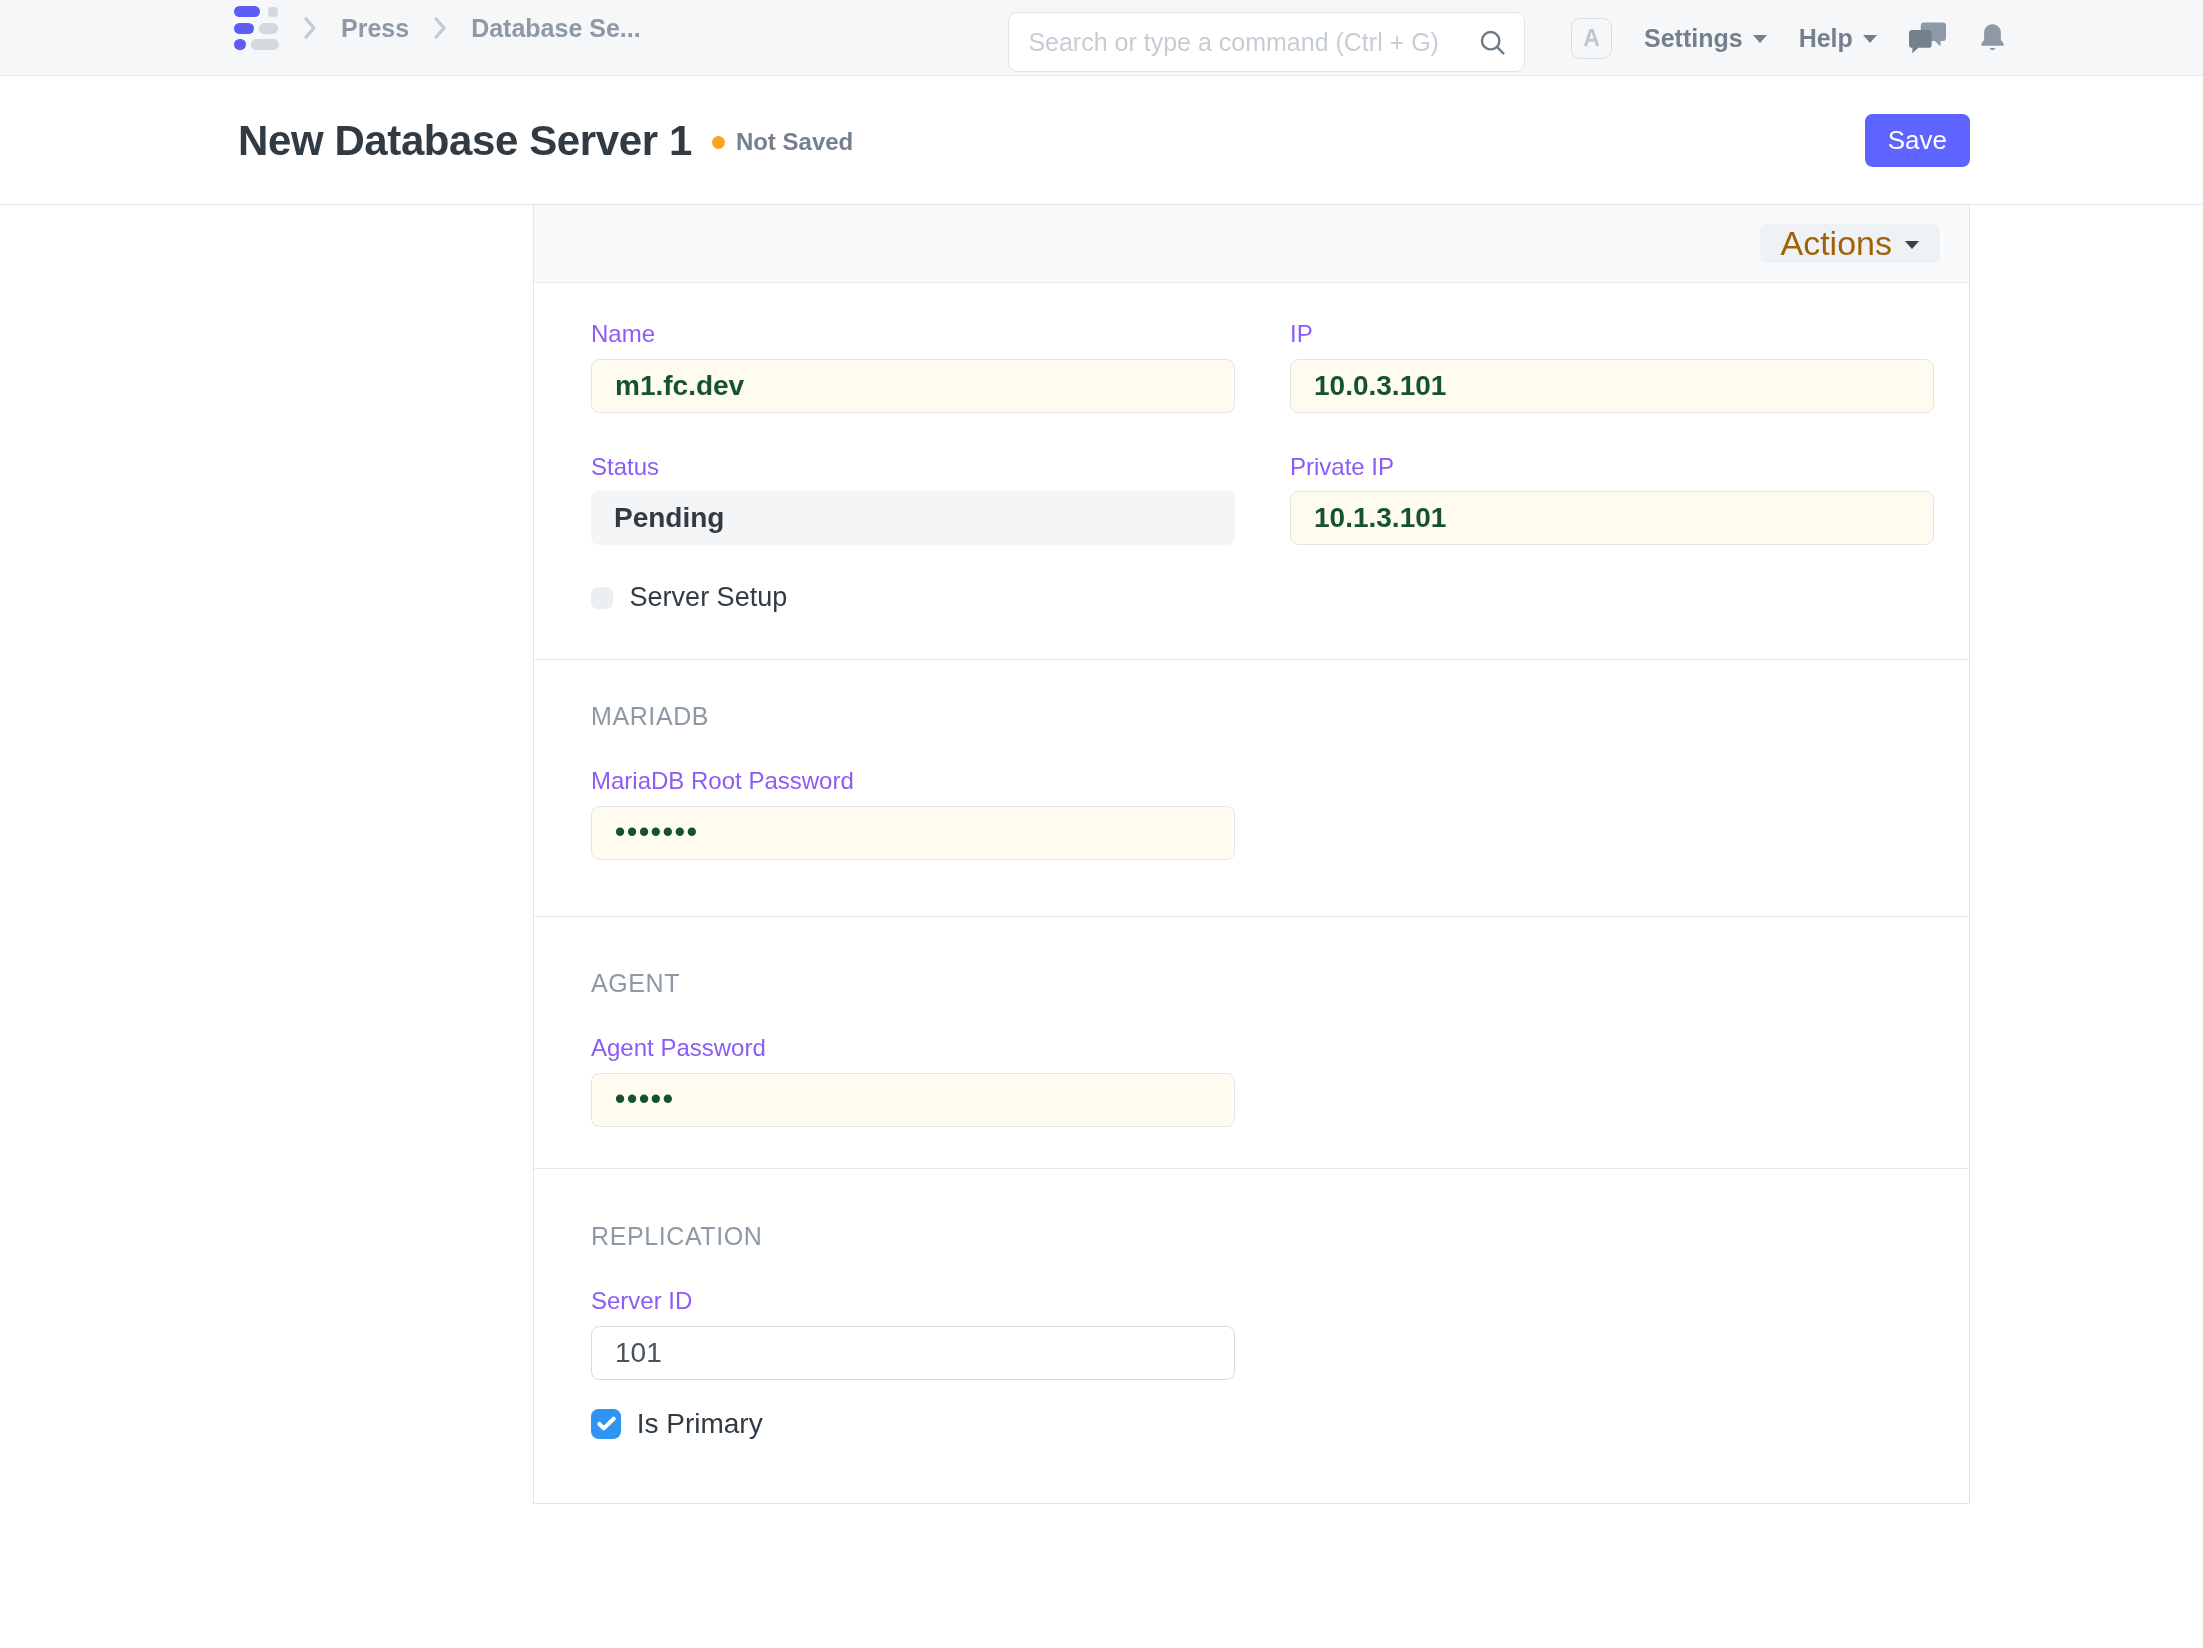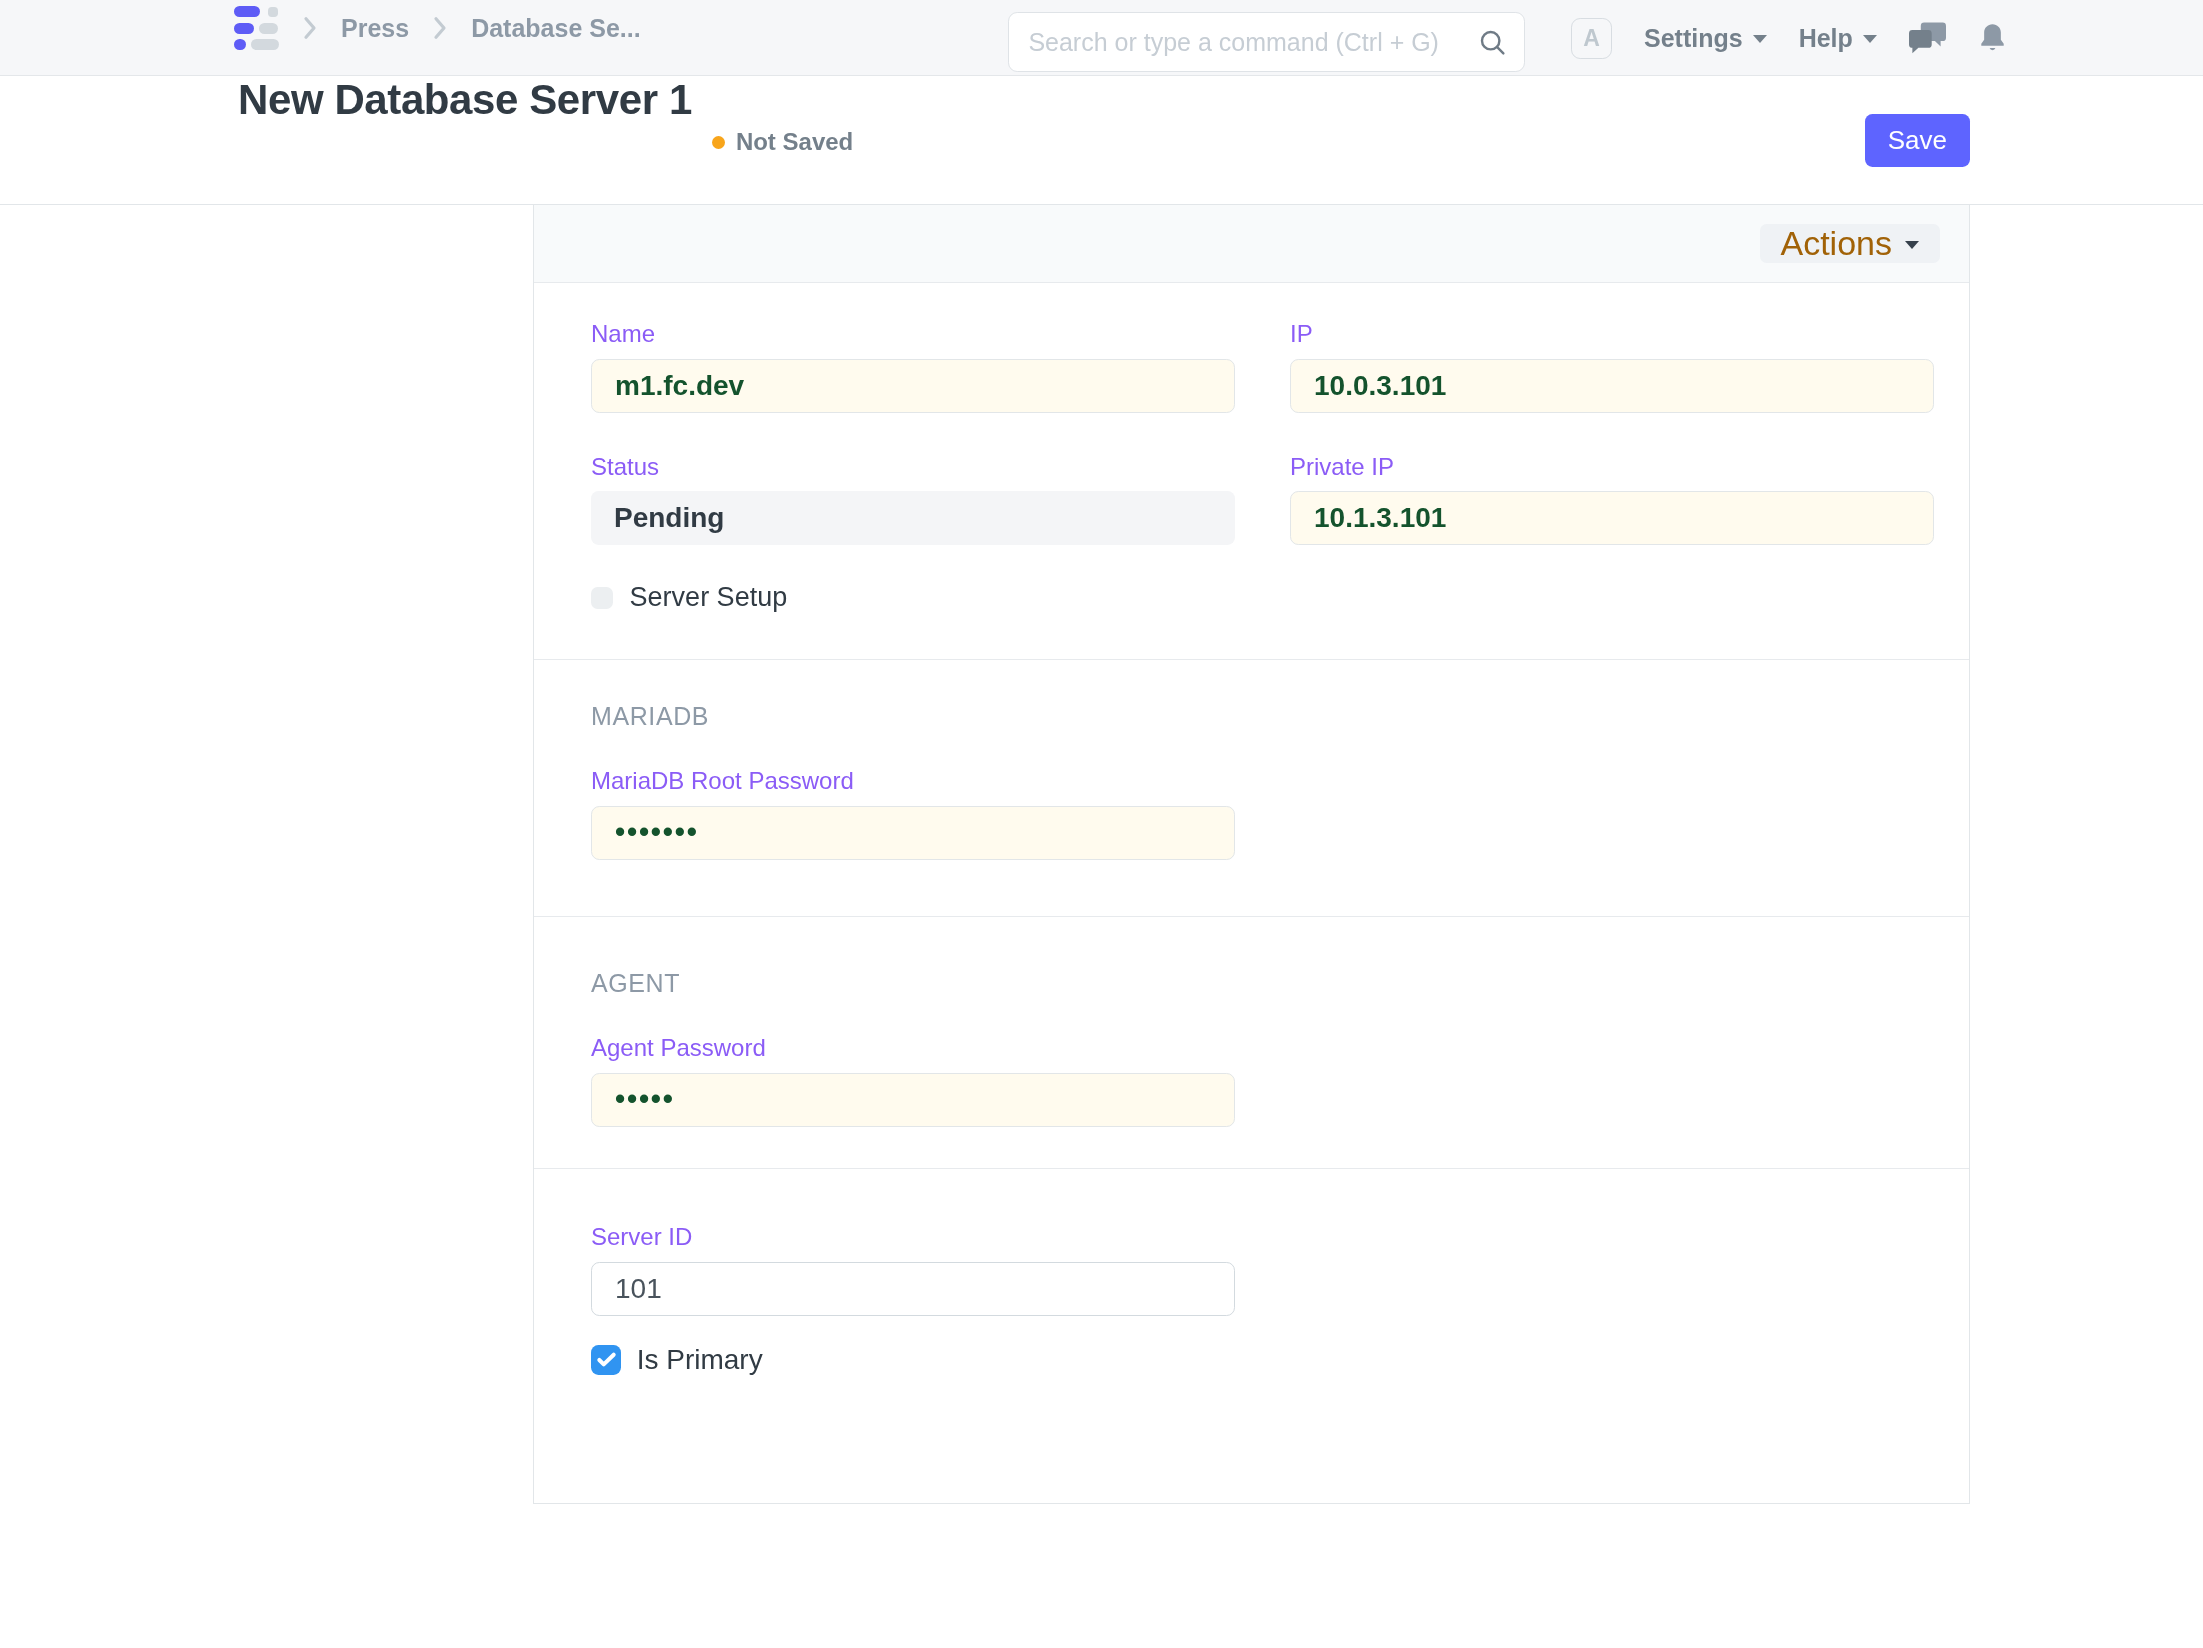--- a/index.html
+++ b/index.html
@@ -42,21 +42,21 @@
   .nav-item { display:flex; align-items:center; gap:10px;
     font-size:25px; font-weight:600; color:#74808B; cursor:default; }
   .caret { width:0; height:0; border-left:7.4px solid transparent;
     border-right:7.4px solid transparent; border-top:8.3px solid #74808B; margin-top:2.8px; }
   .nav-icon { display:flex; align-items:center; }
 
   
   .page-head { position:absolute; left:0; top:76px; width:2204px; height:129px;
     background:#ffffff; border-bottom:0.9px solid #E2E6E9; }
   .title-wrap { position:absolute; left:238px; top:0; height:129px;
-    display:flex; }
+    display:flex; align-items:center; }
   .page-title { font-size:42px; font-weight:700; color:#313B44; letter-spacing:-0.4px; }
   .indicator { display:flex; align-items:center; gap:11px; margin-left:20px; margin-top:3.7px; }
   .dot { width:13px; height:13px; border-radius:50%; background:#F8A51B; }
   .indicator-label { font-size:24px; font-weight:700; color:#74808B; }
   .save-btn { position:absolute; right:234px; top:38px; height:53px; padding:0 23px;
     background:#5E64FF; border:none; border-radius:7.4px; color:#ffffff;
     font-family:"Liberation Sans", sans-serif; font-size:26px; cursor:pointer; }
 
   
   .card { position:absolute; left:533px; top:205px; width:1437px; height:1299px;
@@ -219,20 +219,21 @@
 
   <section class="form-section sec-agent">
     <div class="section-heading">AGENT</div>
     <div class="field">
       <div class="field-label">Agent Password</div>
       <input class="control-input password" type="text" value="•••••" style="">
     </div>
   </section>
 
   <section class="form-section sec-replication">
+    <div class="section-heading">REPLICATION</div>
     <div class="field">
       <div class="field-label">Server ID</div>
       <input class="control-input plain" type="text" value="101" style="">
     </div>
     <div class="checkbox-row primary">
       <span class="checkbox checked">
         <svg width="23" height="23" viewBox="0 0 24 24" fill="none" stroke="#ffffff" stroke-width="4.2" stroke-linecap="round" stroke-linejoin="round">
             <path d="M4.5 12.5l4.6 4.6L19.5 7"></path>
           </svg>
       </span>

